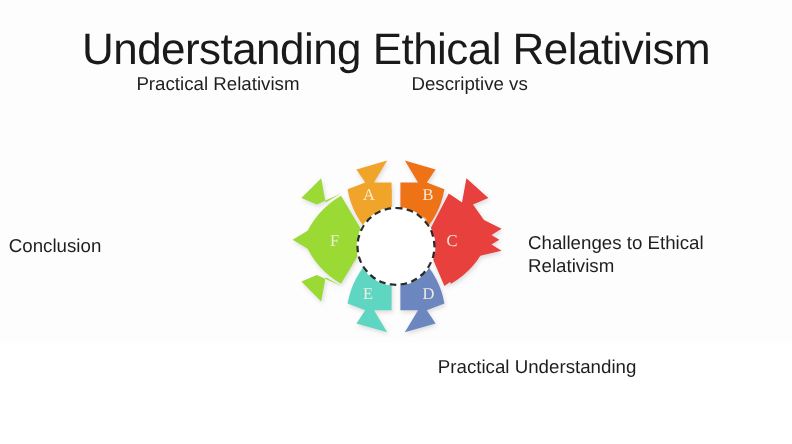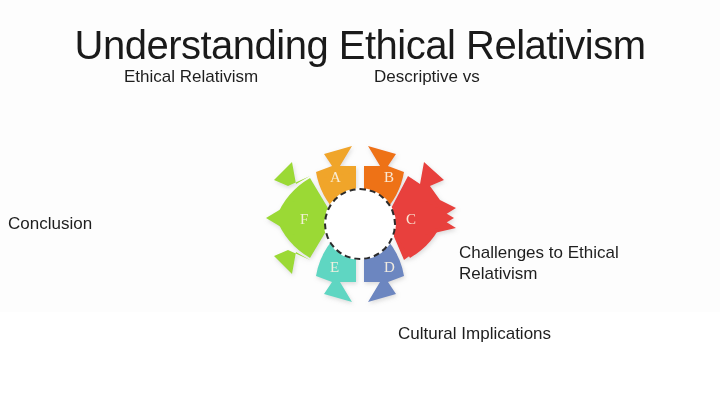--- a/index.html
+++ b/index.html
@@ -82,21 +82,21 @@
   
   .label {
     position: absolute;
     font-size: 17px;
     color: #1e1e1e;
     line-height: 1.22;
     white-space: pre-line;
   }
   #label-a { left: 124px; top: 67px; }
   #label-b { left: 374px; top: 67px; }
-  #label-c { left: 459px; top: 211px; margin-top: 32px; }
+  #label-c { left: 480px; top: 211px; }
   #label-d { left: 398px; top: 324px; }
   #label-e { left: 107px; top: 324px; }
   #label-f { left: 8px;  top: 214px; text-align: right; }
 </style>
 </head>
 <body>
 
 <div id="slide" style="background: rgb(253, 253, 253);">
 
   <h1 id="slide-title" style="color: rgb(26, 26, 26);">Understanding Ethical Relativism</h1>
@@ -150,25 +150,25 @@
           <text class="seg-letter" x="52" y="102">F</text>
         </g>
       </g>
     </svg>
 
     <div id="center-watermark">osterC</div>
 
     <div id="center-hub"></div>
   </div>
 
-  <div class="label" id="label-a">Ethical Relativism</div>
+  <div class="label" id="label-a">Practical Relativism</div>
 
   <div class="label" id="label-b">Descriptive vs</div>
 
   <div class="label" id="label-c">Challenges to Ethical
 Relativism</div>
 
-  <div class="label" id="label-d">Cultural Implications</div>
+  <div class="label" id="label-d">Practical Understanding</div>
 
 
   <div class="label" id="label-f">Conclusion</div>
 
 </div>
 
 </body></html>

